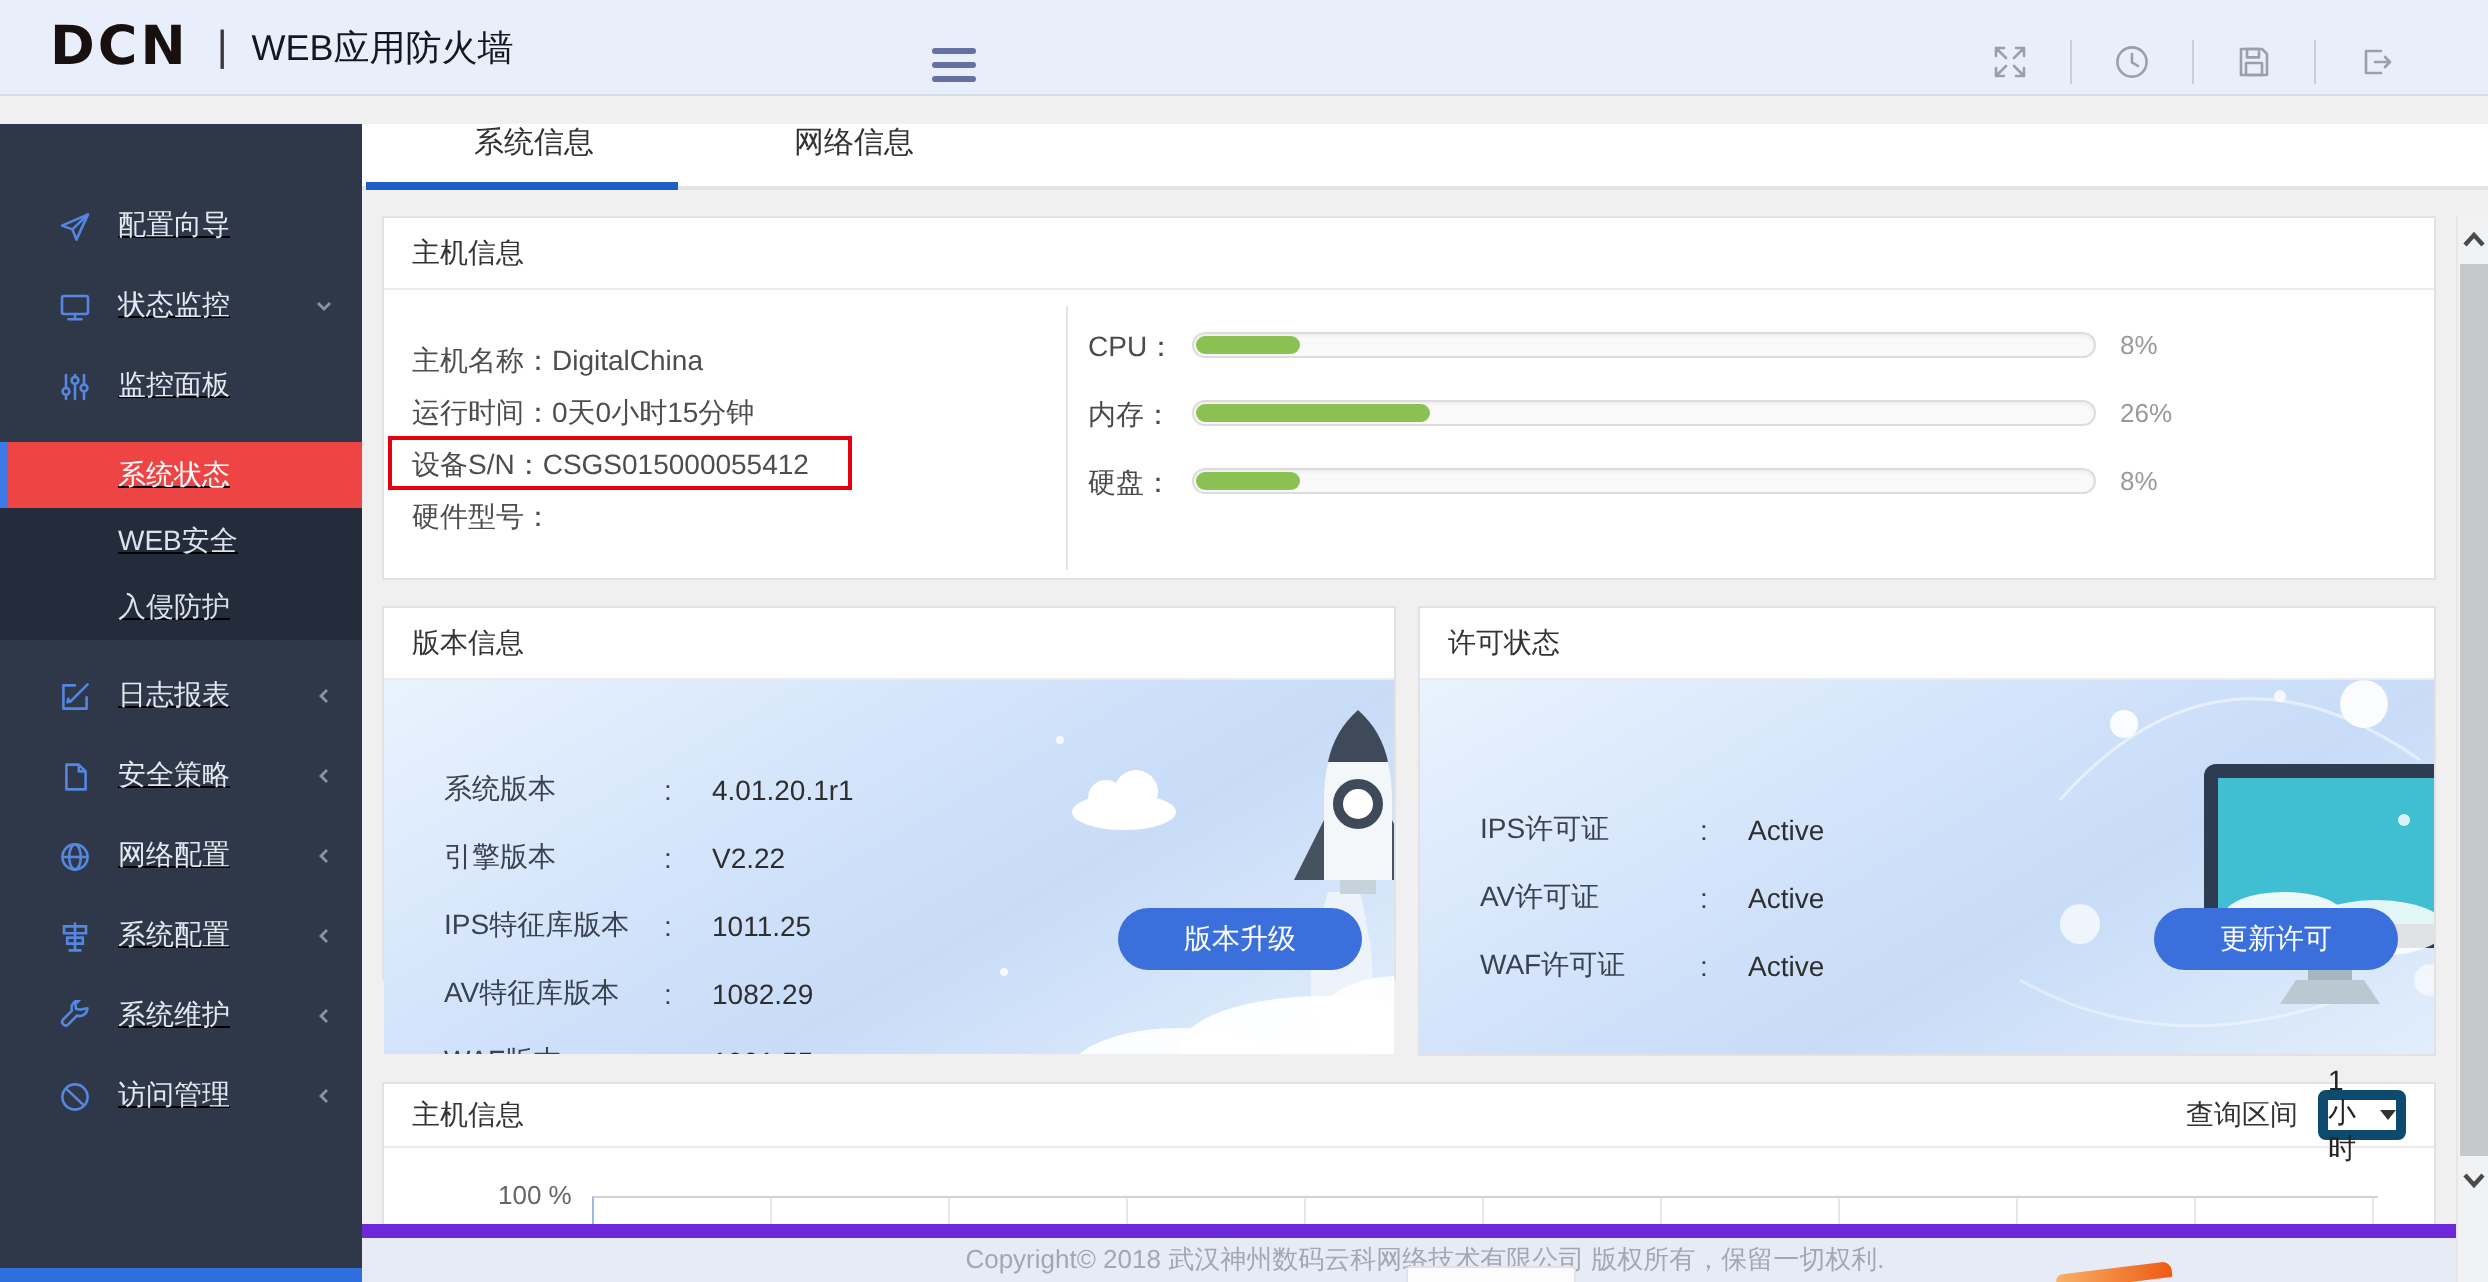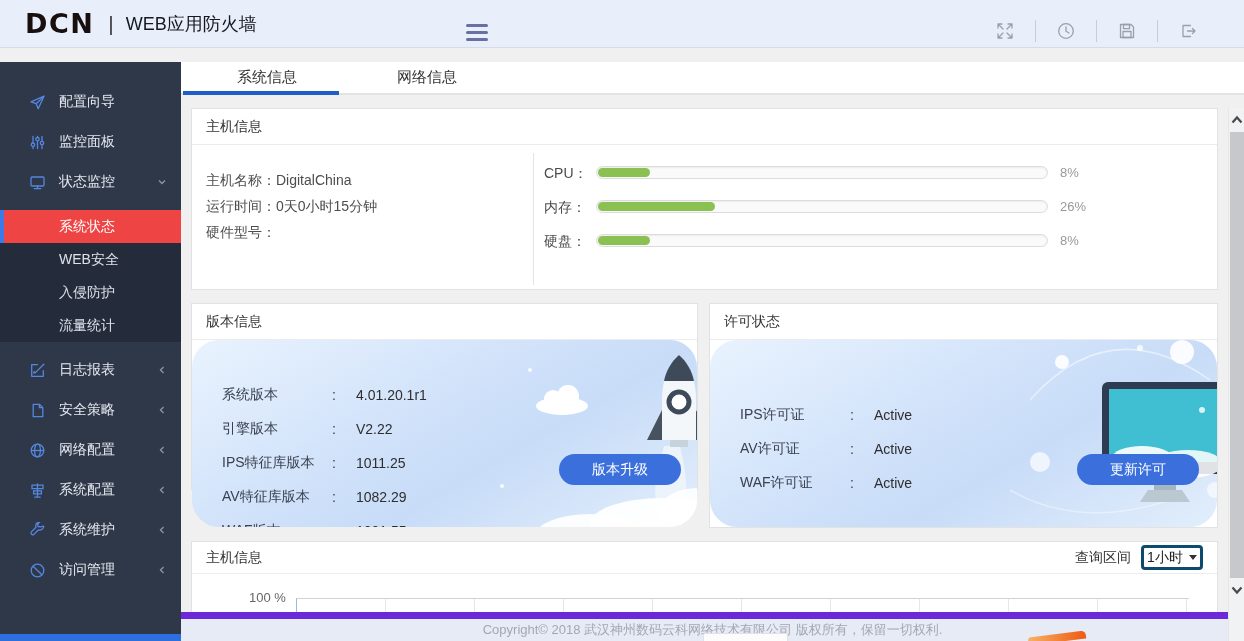--- a/index.html
+++ b/index.html
@@ -11,64 +11,64 @@
 .logo{margin-left:25px;font-size:27px;font-weight:800;letter-spacing:1.5px;color:#17100f;font-family:"DejaVu Sans",sans-serif;}
 .hsep{margin:0 12px 0 14px;font-size:21px;color:#3a3a3a;font-weight:400;}
 .app-title{font-size:18px;color:#15181e;}
 .hamburger{position:absolute;left:466px;top:24px;width:22px;cursor:pointer;}
 .hamburger i{display:block;height:3.4px;background:#6670a2;border-radius:2px;margin-bottom:3.4px;}
 .header-icons{position:absolute;right:36px;top:0;height:62px;display:flex;align-items:center;}
 .hicon{width:20px;height:20px;margin:0 10px;cursor:pointer;}
 .hdiv{width:1px;height:22px;background:#c7cdda;margin:0 10px;}
 
 .sidebar{position:absolute;left:0;top:62px;width:181px;height:579px;background:#2f3848;z-index:75;}
-.menu{padding-top:20px;}
+.menu{padding-top:31px;text-decoration:underline;}
 .side-item{height:40px;display:flex;align-items:center;padding-left:29px;position:relative;color:#e4e8f0;font-size:14px;cursor:pointer;}
 .side-item .sicon{width:17px;height:17px;margin-right:13px;}
 .side-item .chev{position:absolute;right:13px;top:14px;}
 .submenu{background:#242c3c;margin:8px 0;}
 .sub-item{height:33px;line-height:33px;padding-left:59px;color:#dde1ea;font-size:14px;cursor:pointer;}
 .sub-item.active{background:#ef4444;border-left:4px solid #3e79e8;padding-left:55px;color:#fff;}
 .side-strip{position:absolute;left:0;bottom:0;width:181px;height:7px;background:#2e6fe0;}
 
 .main{position:absolute;left:181px;top:62px;width:1063px;height:579px;background:#f0f0f0;}
 .tabbar{position:relative;height:33px;background:#fff;border-bottom:2px solid #e3e3e3;display:flex;}
-.tab{width:160px;display:flex;align-items:center;justify-content:center;font-size:15px;color:#333;position:relative;cursor:pointer;padding-left:12px;}
+.tab{width:160px;display:flex;align-items:flex-start;justify-content:center;font-size:15px;color:#333;position:relative;cursor:pointer;padding-left:12px;}
 .tab-underline{position:absolute;left:2px;right:2px;bottom:-2px;height:4px;background:#1e5ec6;}
 .panel{position:absolute;background:#fff;border:1px solid #e2e2e2;}
 .panel-h{height:36px;line-height:35px;padding:0 14px;border-bottom:1px solid #ececec;font-size:14px;color:#333;}
 
 .p-host{left:10px;top:46px;width:1027px;height:182px;}
 .host-fields{position:absolute;left:14px;top:58px;font-size:14px;color:#4d4d4d;}
 .frow{height:26px;line-height:26px;position:relative;}
 .hl-box{position:absolute;left:-12px;top:-1px;width:232px;height:27px;border:2px solid #e60112;}
 .vdiv{position:absolute;left:341px;top:44px;height:132px;width:1px;background:#e4e4e4;}
 .meters{position:absolute;left:352px;top:57px;width:560px;}
 .mrow{display:flex;align-items:center;height:13px;margin-bottom:21px;}
 .mlabel{width:52px;font-size:14px;color:#4b4b4b;line-height:14px;}
 .track{flex:1;height:13px;background:#fafafa;border:1px solid #dcdcdc;border-radius:8px;box-shadow:inset 0 1px 2px rgba(0,0,0,.06);}
 .fill{height:9px;margin:1px;background:#8bc152;border-radius:6px;min-width:52px;}
 .mpct{width:44px;margin-left:12px;font-size:13px;color:#999;}
 
 .p-version{left:10px;top:241px;width:507px;height:187px;}
 .p-license{left:528px;top:241px;width:509px;height:225px;}
-.panel-b2{position:relative;height:187px;overflow:hidden;background:linear-gradient(150deg,#e9f3fe 0%,#d2e3fa 40%,#c8dcf8 62%,#e2eefb 100%);border-radius:27px;}
+.panel-b2{position:relative;height:187px;overflow:hidden;background:linear-gradient(150deg,#e9f3fe 0%,#d2e3fa 40%,#c8dcf8 62%,#e2eefb 100%);}
 .ill{position:absolute;left:0;top:0;}
 .vrows{position:absolute;left:30px;top:38px;z-index:3;}
 .lic-rows{top:58px;}
 .vrow{height:34px;display:flex;align-items:center;font-size:14px;}
 .vlabel{width:110px;color:#3a4150;}
 .vcolon{width:24px;color:#3a4150;}
 .vval{color:#2e2e2e;}
 .pill-btn{position:absolute;left:367px;top:114px;width:122px;height:31px;border-radius:17px;background:#3b70dc;color:#fff;font-size:14px;display:flex;align-items:center;justify-content:center;z-index:5;cursor:pointer;border:none;}
 
 .p-chart{left:10px;top:479px;width:1027px;height:150px;}
 .panel-h.flex{display:flex;align-items:center;line-height:normal;height:32px;}
 .range-label{margin-left:auto;margin-right:10px;font-size:14px;color:#333;}
-.range-select{width:62px;height:25px;border:3px solid #0c4a6e;border-radius:4px;background:#fff;display:flex;align-items:center;justify-content:center;gap:6px;font-size:14px;color:#222;cursor:pointer;text-align:center;}
+.range-select{width:44px;height:25px;border:5px solid #0c4a6e;border-radius:4px;background:#fff;display:flex;align-items:center;justify-content:center;gap:6px;font-size:14px;color:#222;cursor:pointer;}
 .caret{width:0;height:0;border-left:4.5px solid transparent;border-right:4.5px solid transparent;border-top:5px solid #333;}
 .chart-area{position:relative;height:116px;}
 .ytick{position:absolute;left:57px;top:16px;font-size:13px;color:#666;}
 .plot{position:absolute;left:104px;top:24px;right:28px;height:120px;border-top:1px solid #d2d2d2;border-left:1px solid #9cb8e8;background:repeating-linear-gradient(to right,transparent 0,transparent 88px,#e7e7e7 88px,#e7e7e7 89px);}
 
 .footer{position:absolute;left:0;top:550px;width:1063px;height:29px;background:#e7ebf6;border-top:7px solid #6d28d9;display:flex;align-items:center;justify-content:center;font-size:13px;color:#a3a7b3;z-index:50;}
 .white-peek{position:absolute;left:522px;top:571px;width:85px;height:10px;background:#fcfcfd;border:1px solid #e2e2e6;border-radius:2px;z-index:55;}
 .orange-swoosh{position:absolute;left:847px;top:572px;width:58px;height:8px;background:linear-gradient(95deg,#f7b267,#ee5a13);border-radius:10px 14px 2px 14px;transform:rotate(-7deg);z-index:56;}
 
 .scrollbar{position:absolute;left:1228px;top:108px;width:16px;height:533px;background:#f1f2f4;border-left:1px solid #e6e6e6;z-index:90;}
@@ -127,47 +127,46 @@
         <svg width="17" height="17" viewBox="0 0 17 17" fill="none" stroke="#5586e0" stroke-width="1.3" stroke-linejoin="round">
             <path d="M15 2.2 L2 7.8 L7.2 9.7 L9.2 14.8 Z"></path>
             <path d="M7.2 9.7 L15 2.2"></path>
           </svg>
       </span>
       <span>配置向导</span>
     </div>
     <div class="side-item">
       <span class="sicon">
         <svg width="17" height="17" viewBox="0 0 17 17" fill="none" stroke="#5586e0" stroke-width="1.3" stroke-linecap="round">
+            <rect x="2" y="3" width="13" height="9" rx="1"></rect>
+            <path d="M8.5 12 v2.3 M5.2 14.6 h6.6"></path>
+          </svg>
+      </span>
+      <span>状态监控</span>
+      <span class="chev">
+        <svg width="12" height="12" viewBox="0 0 12 12" fill="none" stroke="#8b93a3" stroke-width="1.4">
+            <polyline points="3,4.5 6,7.5 9,4.5"></polyline>
+          </svg>
+      </span>
+    </div>
+    <div class="side-item">
+      <span class="sicon">
+        <svg width="17" height="17" viewBox="0 0 17 17" fill="none" stroke="#5586e0" stroke-width="1.3" stroke-linecap="round">
             <path d="M4 2.5 v12 M8.5 2.5 v12 M13 2.5 v12"></path>
             <circle cx="4" cy="10.7" r="1.7" fill="#2f3848"></circle>
             <circle cx="8.5" cy="5.2" r="1.7" fill="#2f3848"></circle>
             <circle cx="13" cy="9" r="1.7" fill="#2f3848"></circle>
           </svg>
       </span>
       <span>监控面板</span>
     </div>
-    <div class="side-item">
-      <span class="sicon">
-        <svg width="17" height="17" viewBox="0 0 17 17" fill="none" stroke="#5586e0" stroke-width="1.3" stroke-linecap="round">
-            <rect x="2" y="3" width="13" height="9" rx="1"></rect>
-            <path d="M8.5 12 v2.3 M5.2 14.6 h6.6"></path>
-          </svg>
-      </span>
-      <span>状态监控</span>
-      <span class="chev">
-        <svg width="12" height="12" viewBox="0 0 12 12" fill="none" stroke="#8b93a3" stroke-width="1.4">
-            <polyline points="3,4.5 6,7.5 9,4.5"></polyline>
-          </svg>
-      </span>
-    </div>
     <div class="submenu">
       <div class="sub-item active"><span>系统状态</span></div>
       <div class="sub-item"><span>WEB安全</span></div>
       <div class="sub-item"><span>入侵防护</span></div>
-      <div class="sub-item"><span>流量统计</span></div>
     </div>
     <div class="side-item">
       <span class="sicon">
         <svg width="17" height="17" viewBox="0 0 17 17" fill="none" stroke="#5586e0" stroke-width="1.3" stroke-linecap="round" stroke-linejoin="round">
             <path d="M14.3 8.6 V14.3 H2.7 V2.7 H8.4"></path>
             <path d="M6.4 10.6 L14.8 2.2"></path>
             <path d="M6.4 10.6 l-1.7 0.5 0.5 -1.7"></path>
           </svg>
       </span>
       <span>日志报表</span>
@@ -265,20 +264,24 @@
   </div>
 
   <section class="panel p-host">
     <div class="panel-h">主机信息</div>
     <div class="host-fields">
       <div class="frow">
         <span>主机名称：</span><span>DigitalChina</span>
       </div>
       <div class="frow">
         <span>运行时间：</span><span>0天0小时15分钟</span>
+      </div>
+      <div class="frow">
+        <div class="hl-box"></div>
+        <span>设备S/N：</span><span>CSGS015000055412</span>
       </div>
       <div class="frow">
         <span>硬件型号：</span><span></span>
       </div>
     </div>
     <div class="vdiv"></div>
     <div class="meters">
       <div class="mrow">
         <span class="mlabel">CPU：</span>
         <div class="track">

